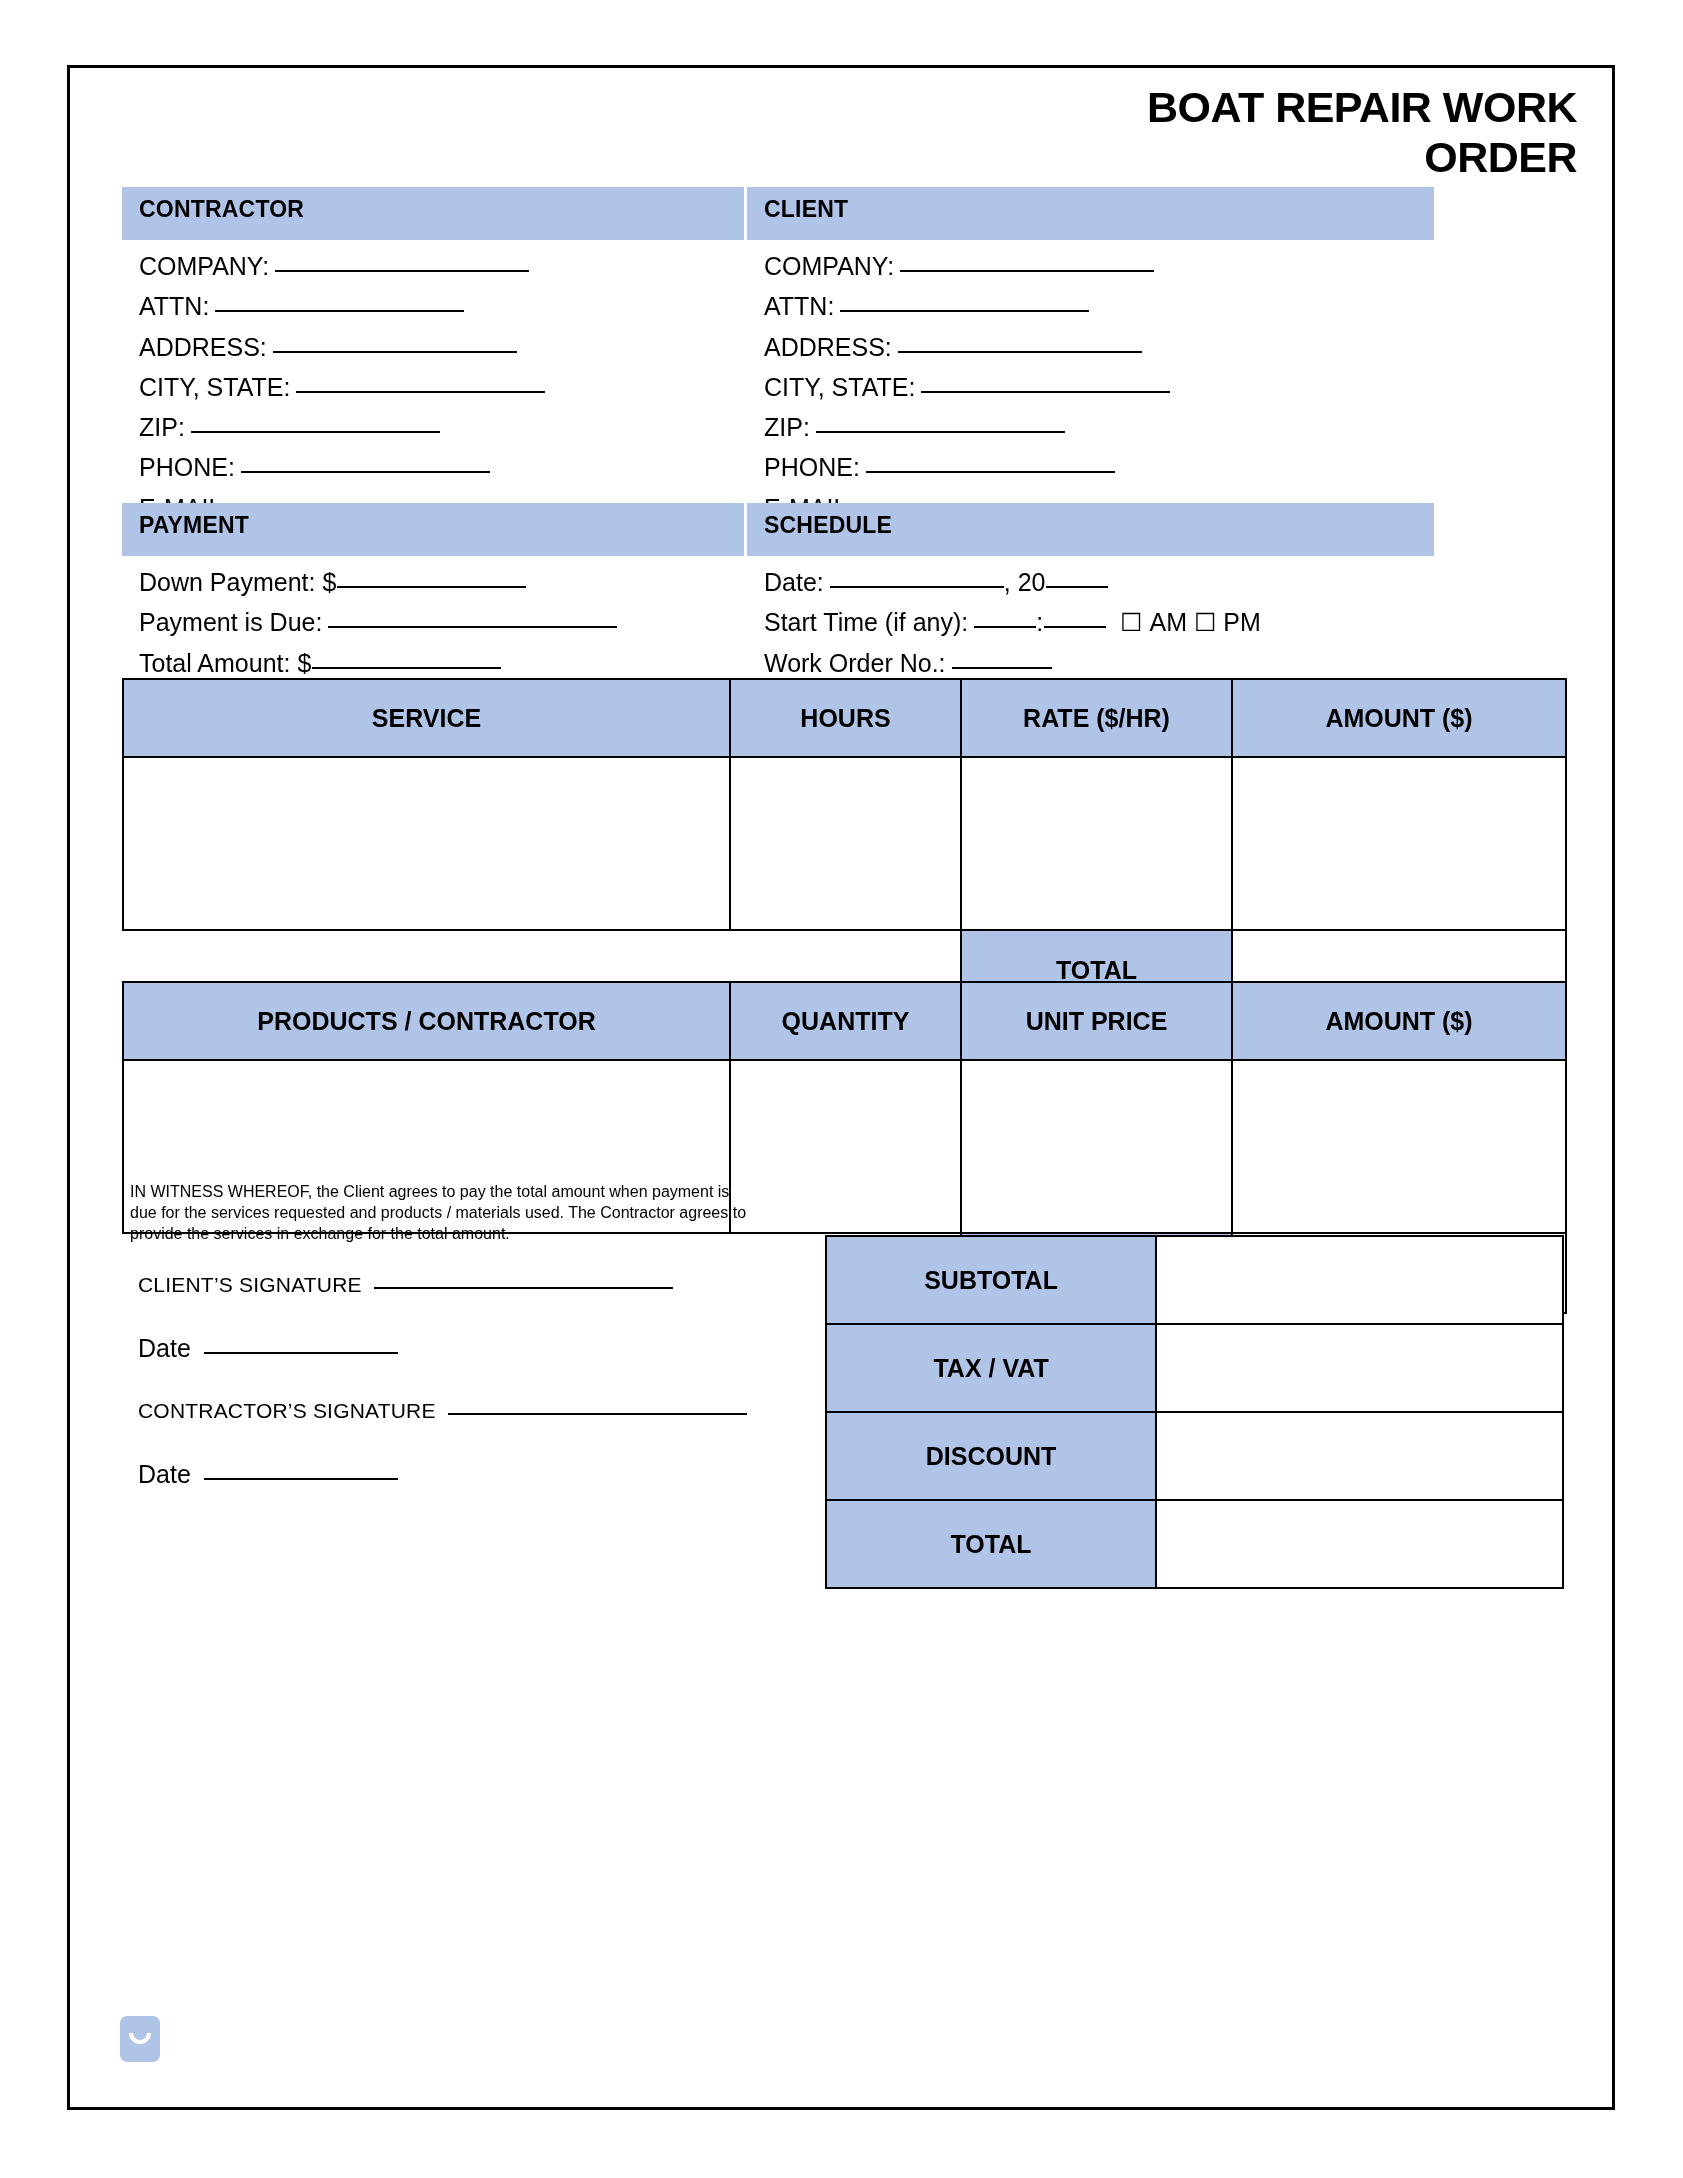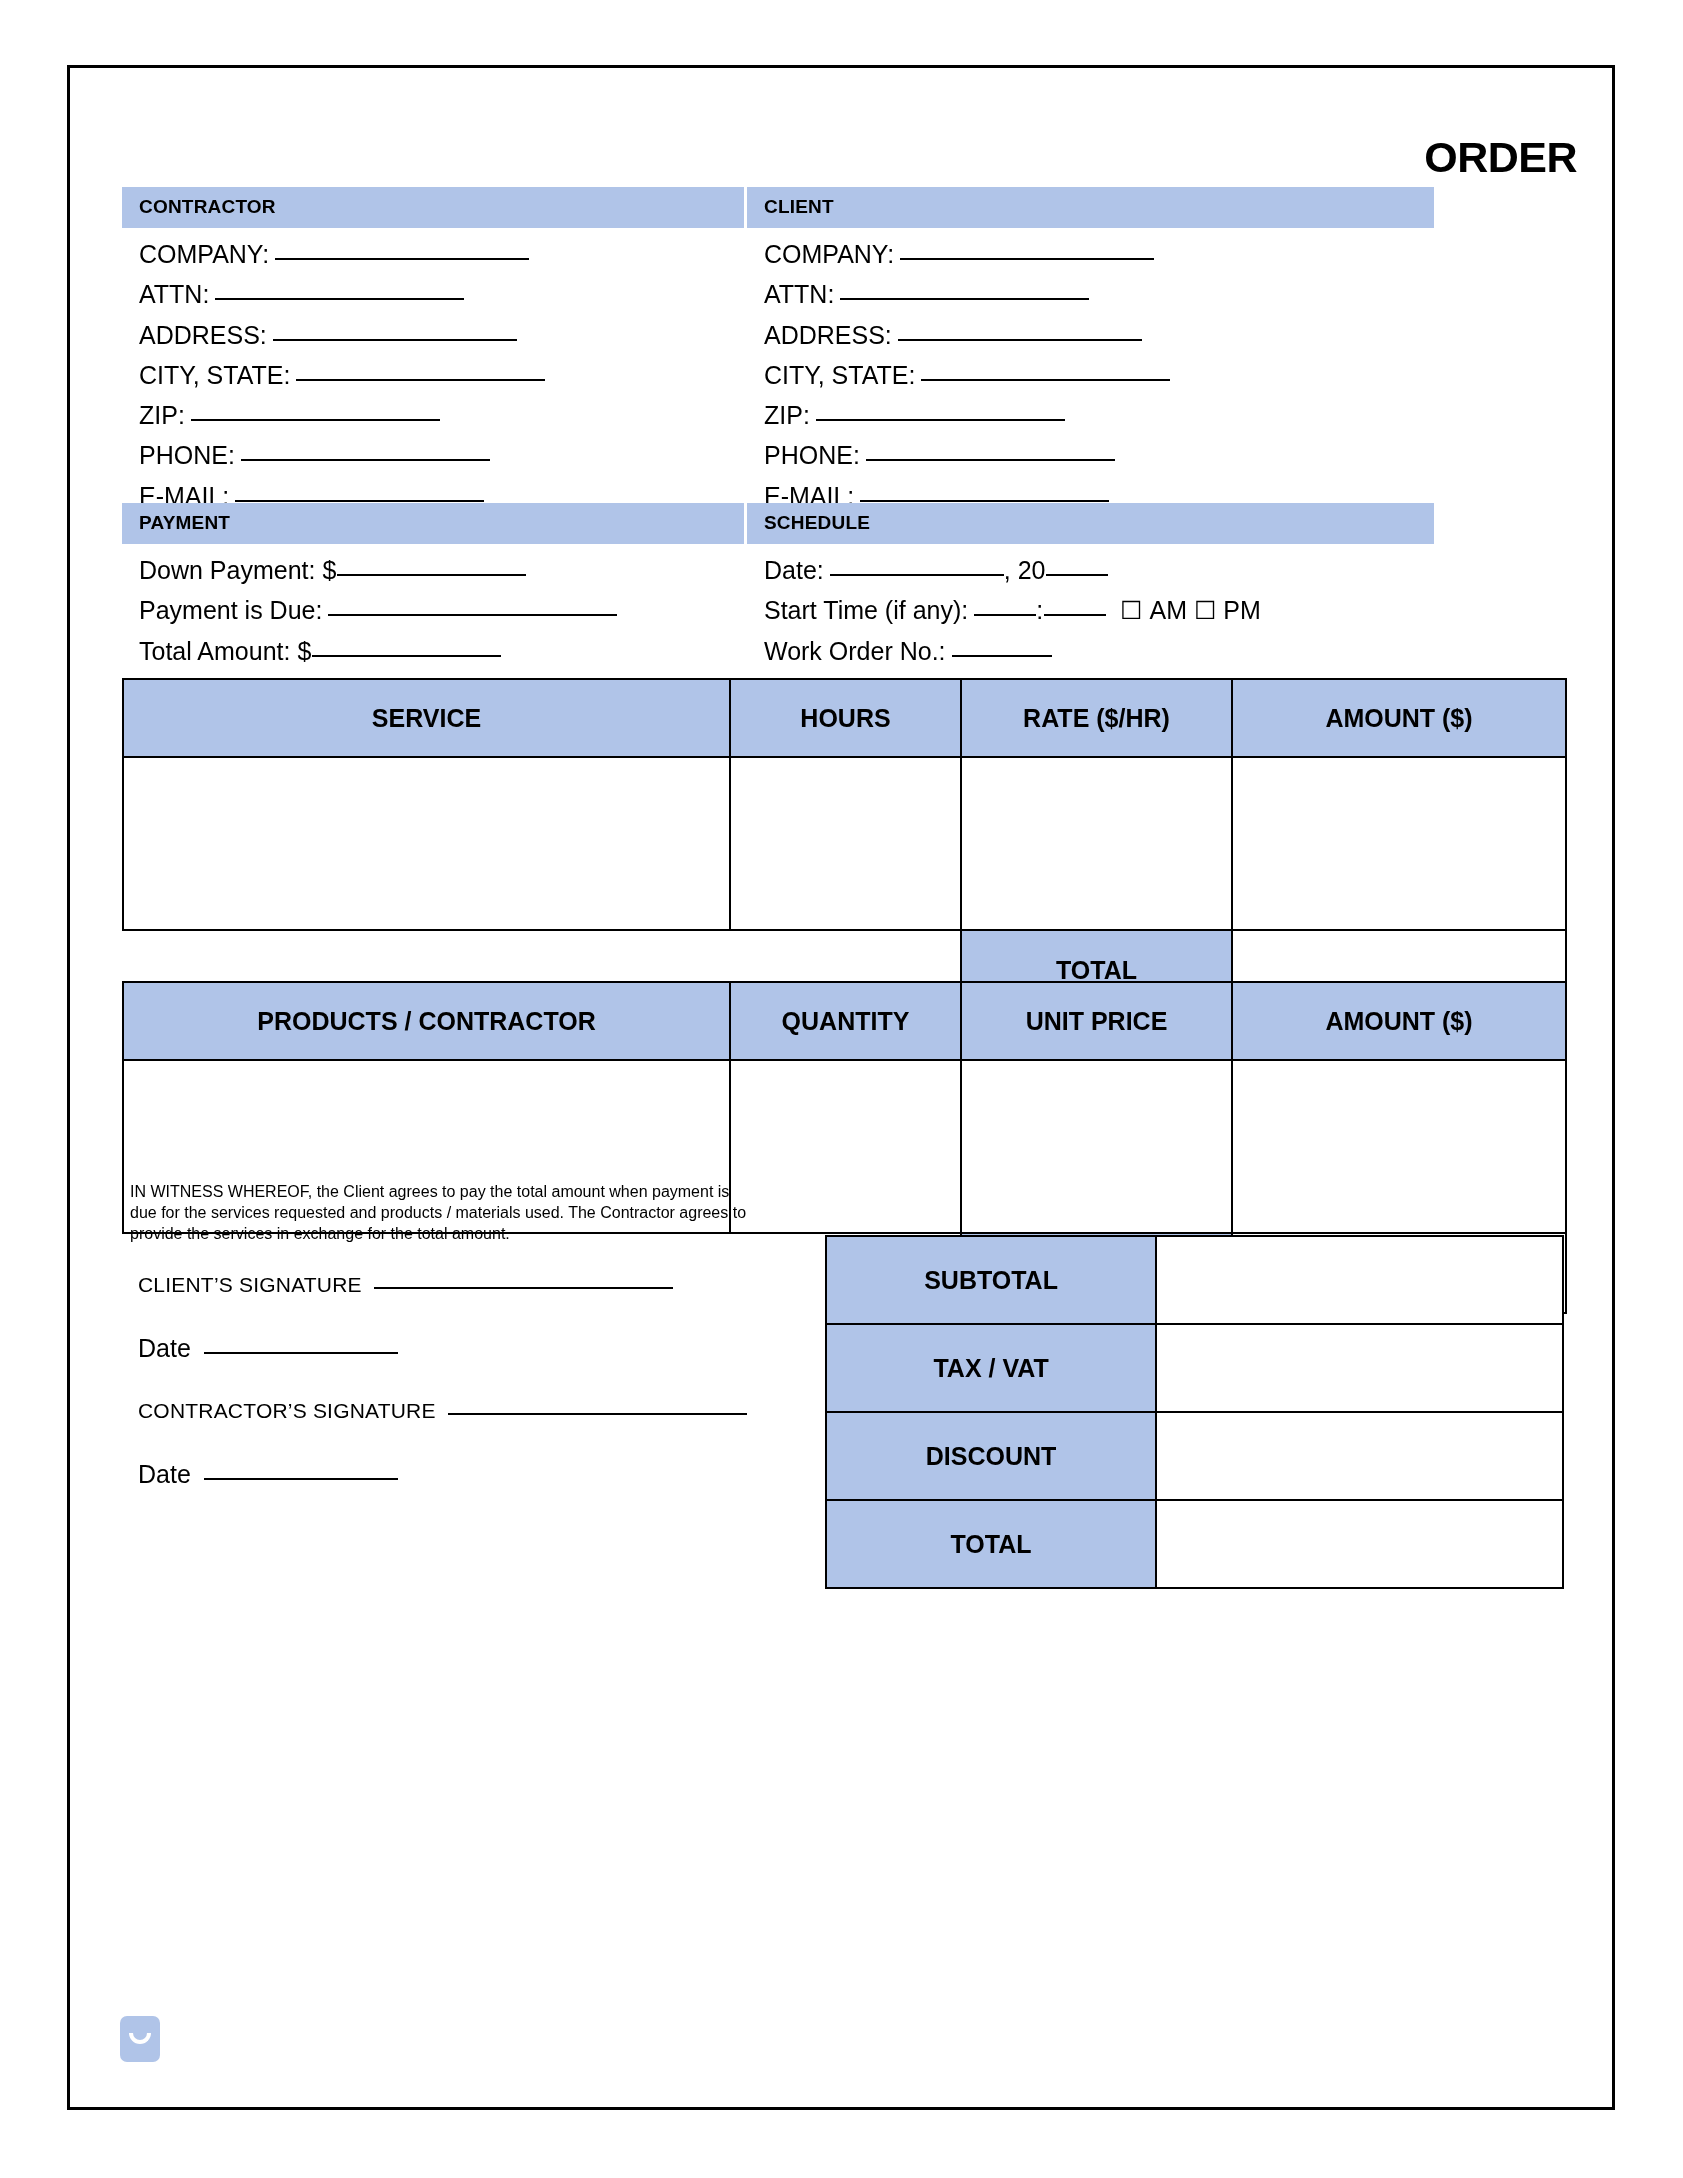--- a/index.html
+++ b/index.html
@@ -45,22 +45,22 @@
     letter-spacing: -0.5px;
   }
 
   
   .col-left  { position: absolute; left: 52px;  top: 119px; width: 622px; }
   .col-right { position: absolute; left: 677px; top: 119px; width: 687px; }
 
   .band {
     background: #b0c4e8;
     font-weight: bold;
-    font-size: 19px;
-    padding: 9px 0 10px 17px;
+    font-size: 23px;
+    padding: 9px 0 17px 17px;
     box-sizing: border-box;
     letter-spacing: 0.2px;
   }
 
   .field-list { margin-top: 2px; }
   .field {
     font-size: 25px;
     padding: 9px 0 0 17px;
     white-space: nowrap;
     line-height: 1.25;
@@ -174,21 +174,21 @@
     box-sizing: border-box;
   }
 </style>
 </head>
 <body>
 
 <div class="page">
   <div class="inner">
 
     <div class="doc-title">
-      <br>
+      <span>BOAT REPAIR WORK</span><br>
       <span>ORDER</span>
     </div>
 
     <div class="col-left">
       <div class="band">CONTRACTOR</div>
       <div class="field-list">
         <div class="field"><span>COMPANY:</span><span class="rule" style="width:254px"></span></div>
         <div class="field"><span>ATTN:</span><span class="rule" style="width:249px"></span></div>
         <div class="field"><span>ADDRESS:</span><span class="rule" style="width:244px"></span></div>
         <div class="field"><span>CITY, STATE:</span><span class="rule" style="width:249px"></span></div>

